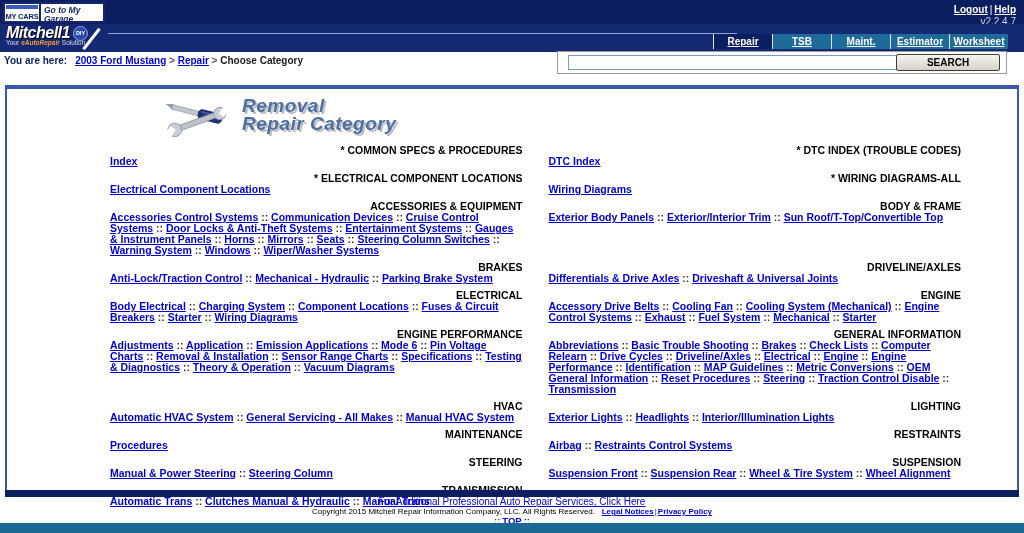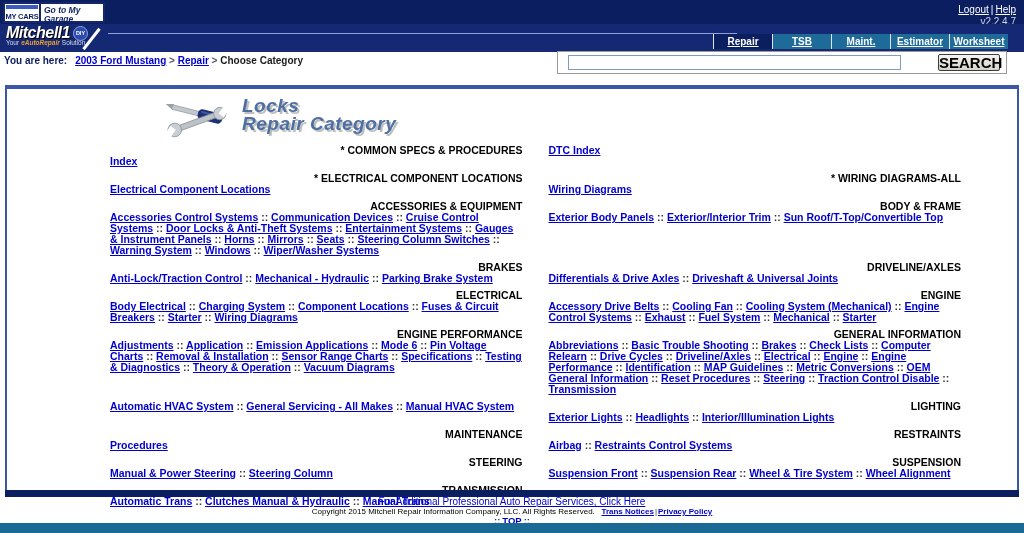--- a/index.html
+++ b/index.html
@@ -11,21 +11,21 @@
   .topbar { position:absolute; top:0; left:0; right:0; height:24px; background:#0b1e60; }
   .plate { position:absolute; top:2px; left:3px; height:21px; width:102px; background:#fff;
            border:2px solid #16266e; display:flex; cursor:pointer; }
   .plate-left { position:relative; width:36px; border-right:2px solid #16266e;
                 display:flex; align-items:flex-end; justify-content:center; }
   .plate-band { position:absolute; top:1px; left:1px; right:1px; height:4px; background:#3b5bc0; }
   .plate-text { font-size:7.5px; font-weight:bold; color:#0b1e60; line-height:9px; letter-spacing:-.2px; }
   .plate-right { flex:1; font-size:8.5px; font-style:italic; font-weight:bold; color:#0b1e60;
                  line-height:8.5px; padding:2px 0 8px 3px; }
   .top-links { position:absolute; top:4px; right:8px; text-align:right; font-size:10px; color:#fff; }
-  .toplink { color:#fff; font-weight:normal; text-decoration:underline; cursor:pointer; }
+  .toplink { color:#fff; font-weight:bold; text-decoration:underline; cursor:pointer; }
   .pipe { color:#fff; margin:0 2px; }
   .version { font-size:10px; color:#cfd4ea; margin-top:1px; }
 
   
   .band { position:absolute; top:24px; left:0; right:0; height:28px; background:#142874; }
   .logo { position:absolute; left:6px; top:0px; white-space:nowrap; }
   .logo-main { font-size:16px; font-weight:900; font-style:italic; color:#fff; letter-spacing:-.5px;
                text-shadow:1px 1px 0 #000; }
   .diy { display:inline-block; width:15px; height:15px; border-radius:50%; background:#2c4bb0;
          border:1px solid #93a3d6; color:#fff; font-size:5.5px; font-weight:bold; text-align:center;
@@ -46,23 +46,23 @@
   .breadcrumb { position:absolute; left:4px; top:3px; font-size:10px; color:#333; white-space:nowrap; }
   .bc-prefix { color:#0b1e60; font-weight:bold; margin-right:8px; }
   .bc-link { color:#0000cc; font-weight:bold; text-decoration:underline; cursor:pointer; }
   .bc-sep { color:#556; font-weight:bold; }
   .bc-current { color:#1a1a1a; font-weight:bold; }
   .searchbox { position:absolute; right:17px; top:-1px; width:450px; height:23px;
                background:#fff; border:1px solid #9a9a9a; }
   .search-input { position:absolute; left:10px; top:3px; width:333px; height:15px;
                   border:1px solid #7f9db9; font-size:10px; padding:0 3px;
                   font-family:"Liberation Sans", sans-serif; }
-  .search-btn { position:absolute; right:6px; top:2px; width:62px; height:17px;
+  .search-btn { position:absolute; right:6px; top:2px; width:104px; height:17px;
                 background:linear-gradient(#f6f4f0,#d6d2ca); border:1px solid #3c3c3c;
-                border-radius:2px; font-size:15px; font-weight:bold; color:#000;
+                border-radius:2px; font-size:10px; font-weight:bold; color:#000;
                 font-family:"Liberation Sans", sans-serif; cursor:pointer; line-height:13px; }
 
   
   .panel { position:absolute; top:85px; left:5px; right:5px; bottom:36px; background:#fff;
            border-top:4px solid #3a57a8; border-left:2px solid #3a57a8; border-right:2px solid #3a57a8; }
   .panel-bottom { position:absolute; left:-2px; right:-2px; bottom:0; height:7px; background:#0b1e60; }
 
   .titleblock { position:absolute; left:155px; top:6px; display:flex; align-items:flex-start; }
   .tools { width:70px; height:46px; }
   .title { margin-left:10px; margin-top:2px; font-size:19px; line-height:18px; font-weight:900;
@@ -150,32 +150,33 @@
 
         <g transform="rotate(-20 35 26)">
           <rect x="12" y="24" width="46" height="5.5" rx="2" fill="#bcc2c8" stroke="#878d94" stroke-width="0.7"></rect>
           <circle cx="11" cy="26.8" r="6.8" fill="#c9ced4" stroke="#878d94" stroke-width="0.7"></circle>
           <rect x="3" y="23.4" width="8" height="6.5" fill="#ffffff" transform="rotate(-35 7 26.8)"></rect>
           <circle cx="59" cy="26.8" r="6.2" fill="#c9ced4" stroke="#878d94" stroke-width="0.7"></circle>
           <rect x="59" y="23.6" width="8" height="6.2" fill="#ffffff" transform="rotate(-35 63 26.8)"></rect>
         </g>
       </svg>
       <div class="title">
-        <div>Locks</div>
+        <div>Removal</div>
         <div>Repair Category</div>
       </div>
     </div>
 
     <div class="cats">
         <div class="cat-row">
           <div class="cat-cell">
             <div class="cat-heading">* COMMON SPECS &amp; PROCEDURES</div>
             <div class="cat-links"><a class="cat-link" href="#">Index</a></div>
           </div>
           <div class="cat-cell">
+            <div class="cat-heading">* DTC INDEX (TROUBLE CODES)</div>
             <div class="cat-links"><a class="cat-link" href="#">DTC Index</a></div>
           </div>
         </div>
         <div class="cat-row">
           <div class="cat-cell">
             <div class="cat-heading">* ELECTRICAL COMPONENT LOCATIONS</div>
             <div class="cat-links"><a class="cat-link" href="#">Electrical Component Locations</a></div>
           </div>
           <div class="cat-cell">
             <div class="cat-heading">* WIRING DIAGRAMS-ALL</div>
@@ -217,20 +218,21 @@
             <div class="cat-heading">ENGINE PERFORMANCE</div>
             <div class="cat-links"><a class="cat-link" href="#">Adjustments</a><span class="cat-sep"> :: </span><a class="cat-link" href="#">Application</a><span class="cat-sep"> :: </span><a class="cat-link" href="#">Emission Applications</a><span class="cat-sep"> :: </span><a class="cat-link" href="#">Mode 6</a><span class="cat-sep"> :: </span><a class="cat-link" href="#">Pin Voltage Charts</a><span class="cat-sep"> :: </span><a class="cat-link" href="#">Removal &amp; Installation</a><span class="cat-sep"> :: </span><a class="cat-link" href="#">Sensor Range Charts</a><span class="cat-sep"> :: </span><a class="cat-link" href="#">Specifications</a><span class="cat-sep"> :: </span><a class="cat-link" href="#">Testing &amp; Diagnostics</a><span class="cat-sep"> :: </span><a class="cat-link" href="#">Theory &amp; Operation</a><span class="cat-sep"> :: </span><a class="cat-link" href="#">Vacuum Diagrams</a></div>
           </div>
           <div class="cat-cell">
             <div class="cat-heading">GENERAL INFORMATION</div>
             <div class="cat-links"><a class="cat-link" href="#">Abbreviations</a><span class="cat-sep"> :: </span><a class="cat-link" href="#">Basic Trouble Shooting</a><span class="cat-sep"> :: </span><a class="cat-link" href="#">Brakes</a><span class="cat-sep"> :: </span><a class="cat-link" href="#">Check Lists</a><span class="cat-sep"> :: </span><a class="cat-link" href="#">Computer Relearn</a><span class="cat-sep"> :: </span><a class="cat-link" href="#">Drive Cycles</a><span class="cat-sep"> :: </span><a class="cat-link" href="#">Driveline/Axles</a><span class="cat-sep"> :: </span><a class="cat-link" href="#">Electrical</a><span class="cat-sep"> :: </span><a class="cat-link" href="#">Engine</a><span class="cat-sep"> :: </span><a class="cat-link" href="#">Engine Performance</a><span class="cat-sep"> :: </span><a class="cat-link" href="#">Identification</a><span class="cat-sep"> :: </span><a class="cat-link" href="#">MAP Guidelines</a><span class="cat-sep"> :: </span><a class="cat-link" href="#">Metric Conversions</a><span class="cat-sep"> :: </span><a class="cat-link" href="#">OEM General Information</a><span class="cat-sep"> :: </span><a class="cat-link" href="#">Reset Procedures</a><span class="cat-sep"> :: </span><a class="cat-link" href="#">Steering</a><span class="cat-sep"> :: </span><a class="cat-link" href="#">Traction Control Disable</a><span class="cat-sep"> :: </span><a class="cat-link" href="#">Transmission</a></div>
           </div>
         </div>
         <div class="cat-row">
           <div class="cat-cell">
+            <div class="cat-heading">HVAC</div>
             <div class="cat-links"><a class="cat-link" href="#">Automatic HVAC System</a><span class="cat-sep"> :: </span><a class="cat-link" href="#">General Servicing - All Makes</a><span class="cat-sep"> :: </span><a class="cat-link" href="#">Manual HVAC System</a></div>
           </div>
           <div class="cat-cell">
             <div class="cat-heading">LIGHTING</div>
             <div class="cat-links"><a class="cat-link" href="#">Exterior Lights</a><span class="cat-sep"> :: </span><a class="cat-link" href="#">Headlights</a><span class="cat-sep"> :: </span><a class="cat-link" href="#">Interior/Illumination Lights</a></div>
           </div>
         </div>
         <div class="cat-row">
           <div class="cat-cell">
             <div class="cat-heading">MAINTENANCE</div>
@@ -262,21 +264,21 @@
 
     <div class="panel-bottom"></div>
   </div>
 
   <div class="footer">
     <div class="f1">
       <a class="flink">For Additional Professional Auto Repair Services, Click Here</a>
     </div>
     <div class="f2">
       <span>Copyright 2015 Mitchell Repair Information Company, LLC.  All Rights Reserved.</span>
-      &nbsp;&nbsp;<a class="flink">Trans Notices</a><span class="pipe2">|</span><a class="flink">Privacy Policy</a>
+      &nbsp;&nbsp;<a class="flink">Legal Notices</a><span class="pipe2">|</span><a class="flink">Privacy Policy</a>
     </div>
     <div class="f3">
       <span class="top-decor">::</span><a class="flink">TOP</a><span class="top-decor">::</span>
     </div>
   </div>
 
   <div class="bottombar"></div>
 </div>
 
 </body></html>

